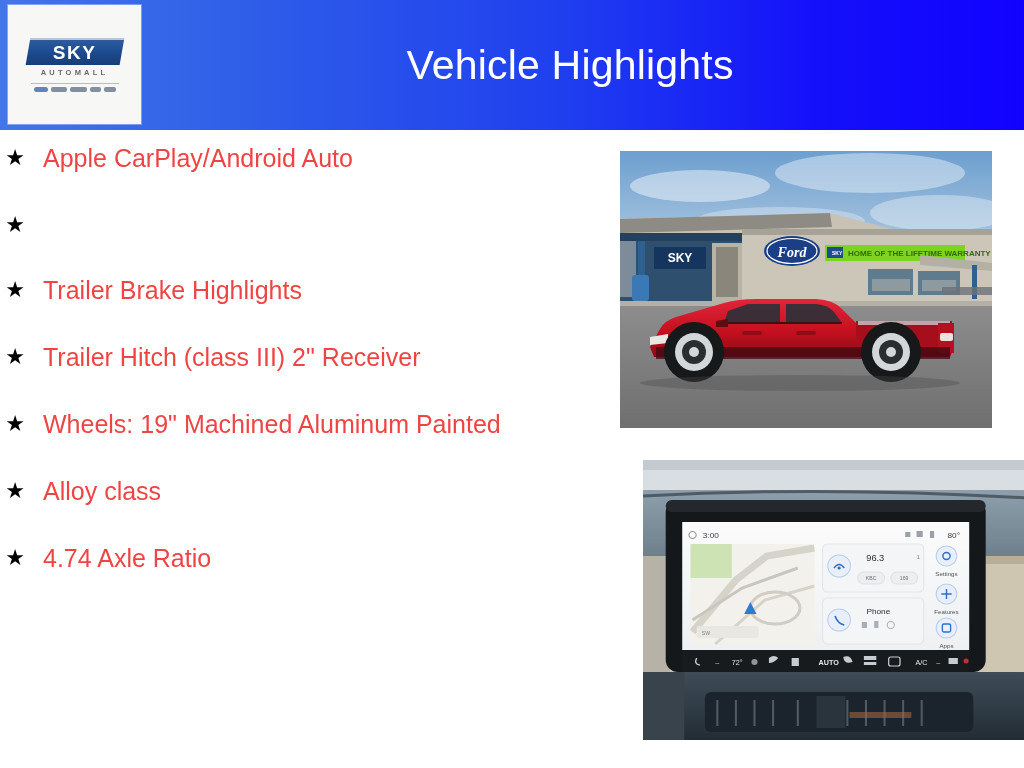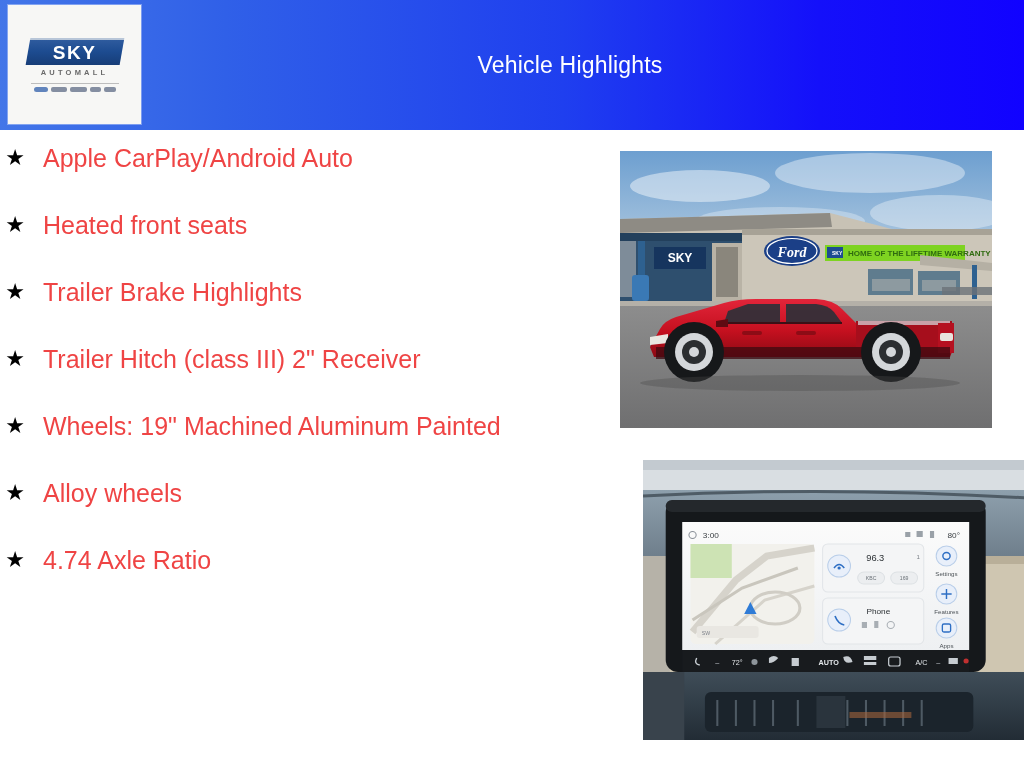--- a/index.html
+++ b/index.html
@@ -23,21 +23,21 @@
     background: linear-gradient(90deg, #4376e8 0%, #3060e8 22%, #1f3fef 55%, #1410fa 80%, #1102ff 100%);
   }
   .header-title {
     position: absolute;
     left: 160px; top: 0;
     width: 820px; height: 130px;
     display: flex;
     align-items: center;
     justify-content: center;
     color: #ffffff;
-    font-size: 23px;
+    font-size: 41px;
     font-weight: 400;
     letter-spacing: 0.2px;
     white-space: nowrap;
   }
 
   
   .logo-box {
     position: absolute;
     left: 8px; top: 5px;
     width: 133px; height: 119px;
@@ -172,41 +172,40 @@
 
 <div class="features">
 
   <div class="feature-row">
     <div class="feature-star">★</div>
     <div class="feature-text">Apple CarPlay/Android Auto</div>
   </div>
 
   <div class="feature-row">
     <div class="feature-star">★</div>
-    <div class="feature-text">Heated front seats</div>
   </div>
 
   <div class="feature-row">
     <div class="feature-star">★</div>
     <div class="feature-text">Trailer Brake Highlights</div>
   </div>
 
   <div class="feature-row">
     <div class="feature-star">★</div>
     <div class="feature-text">Trailer Hitch (class III) 2" Receiver</div>
   </div>
 
   <div class="feature-row">
     <div class="feature-star">★</div>
     <div class="feature-text">Wheels: 19" Machined Aluminum Painted</div>
   </div>
 
   <div class="feature-row">
     <div class="feature-star">★</div>
-    <div class="feature-text">Alloy wheels</div>
+    <div class="feature-text">Alloy class</div>
   </div>
 
   <div class="feature-row">
     <div class="feature-star">★</div>
     <div class="feature-text">4.74 Axle Ratio</div>
   </div>
 
 </div>
 
 <div class="photo" id="photo-truck">

